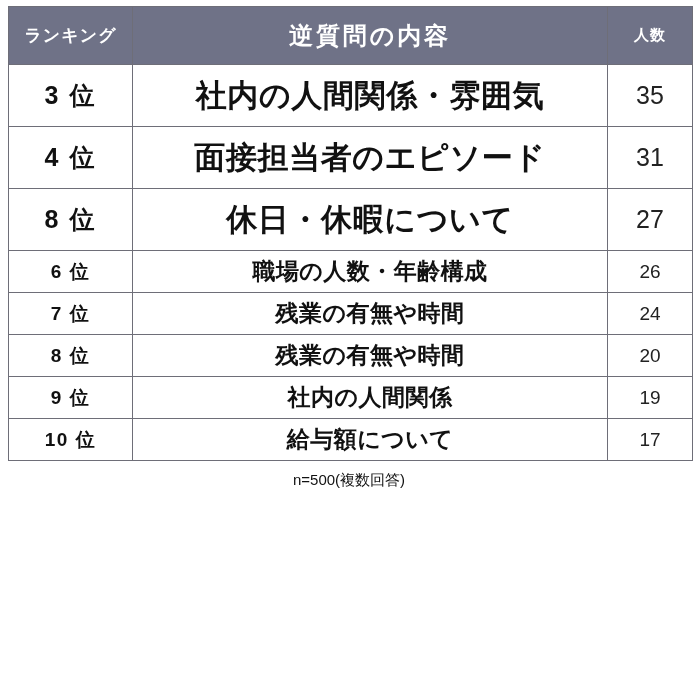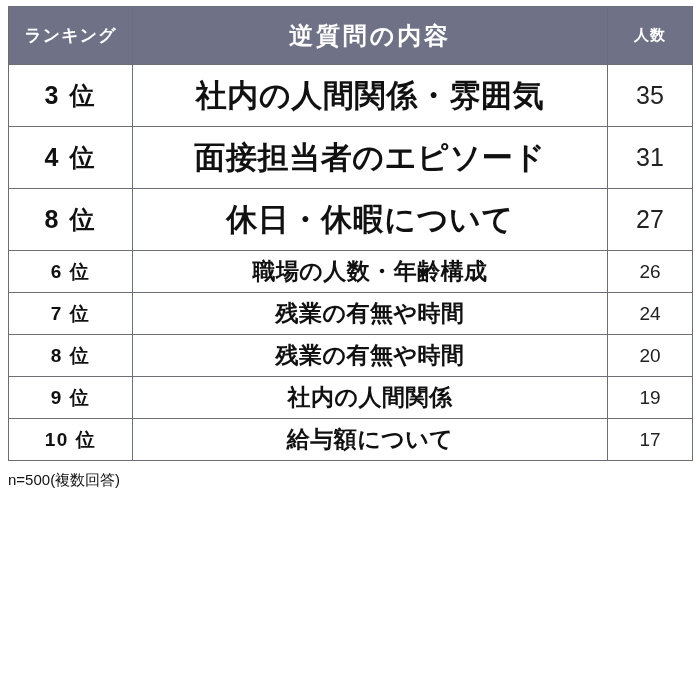--- a/index.html
+++ b/index.html
@@ -63,21 +63,21 @@
   tr.big td.count-cell { font-size: 25px; }
 
   
   tr.small td { height: 42px; }
   tr.small td.rank-cell { font-size: 19px; }
   tr.small td.body-cell { font-size: 23px; letter-spacing: 0.02em; margin-left: 32px; }
   tr.small td.count-cell { font-size: 19px; margin-top: 11px; }
 
   .footnote {
     width: 684px;
-    text-align: left;
+    text-align: center;
     font-size: 15px;
     color: #111;
     padding-top: 10px;
     padding-right: 2px;
     font-family: "Liberation Sans", sans-serif;
   }
 </style>
 </head>
 <body>
 

